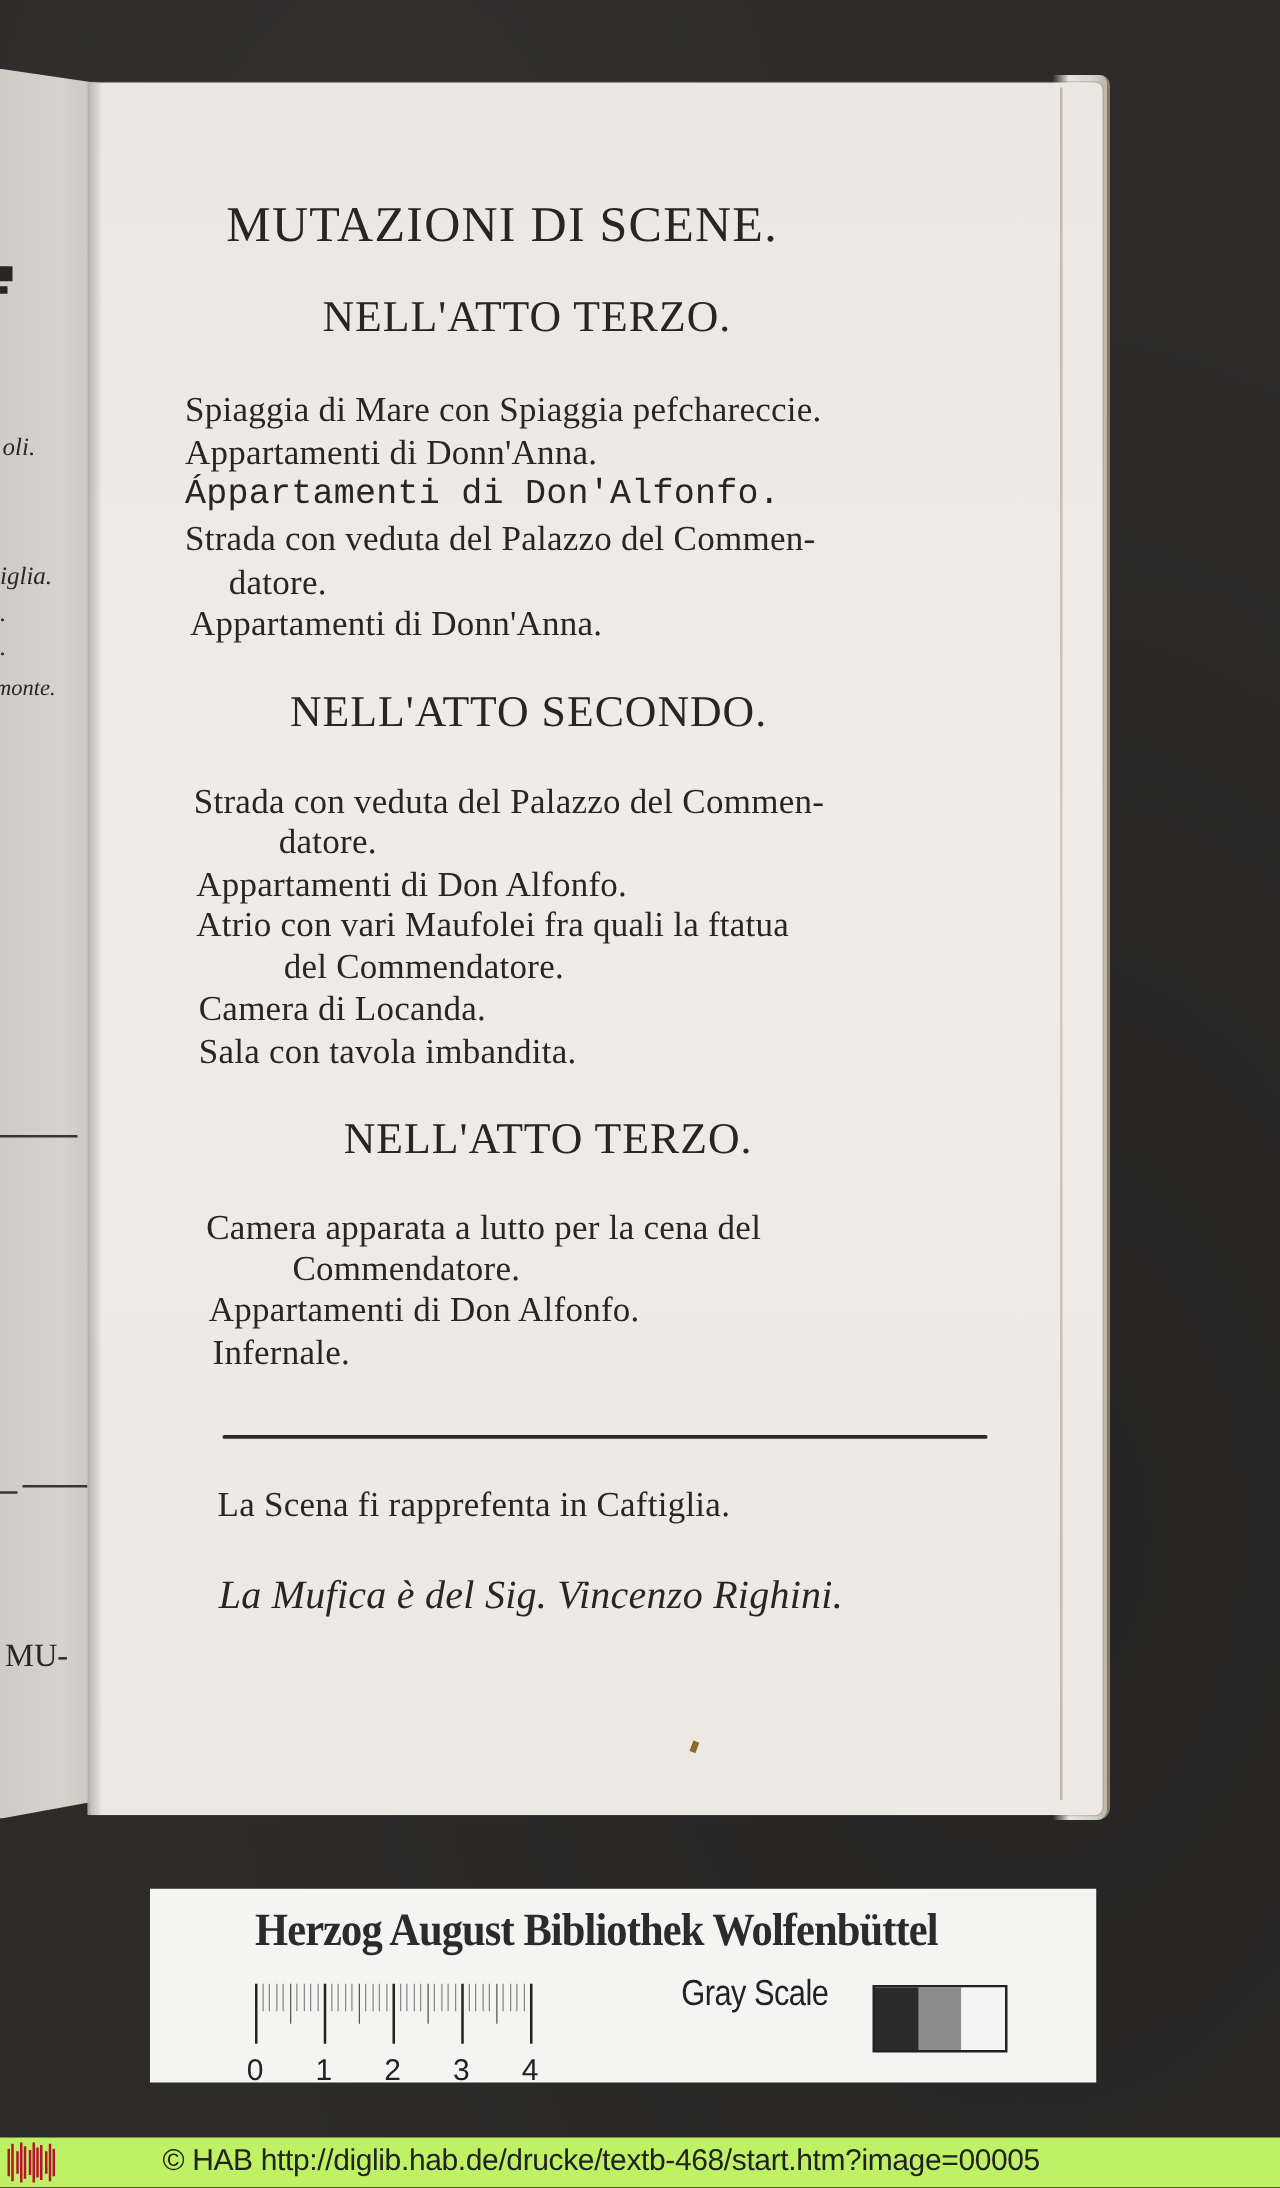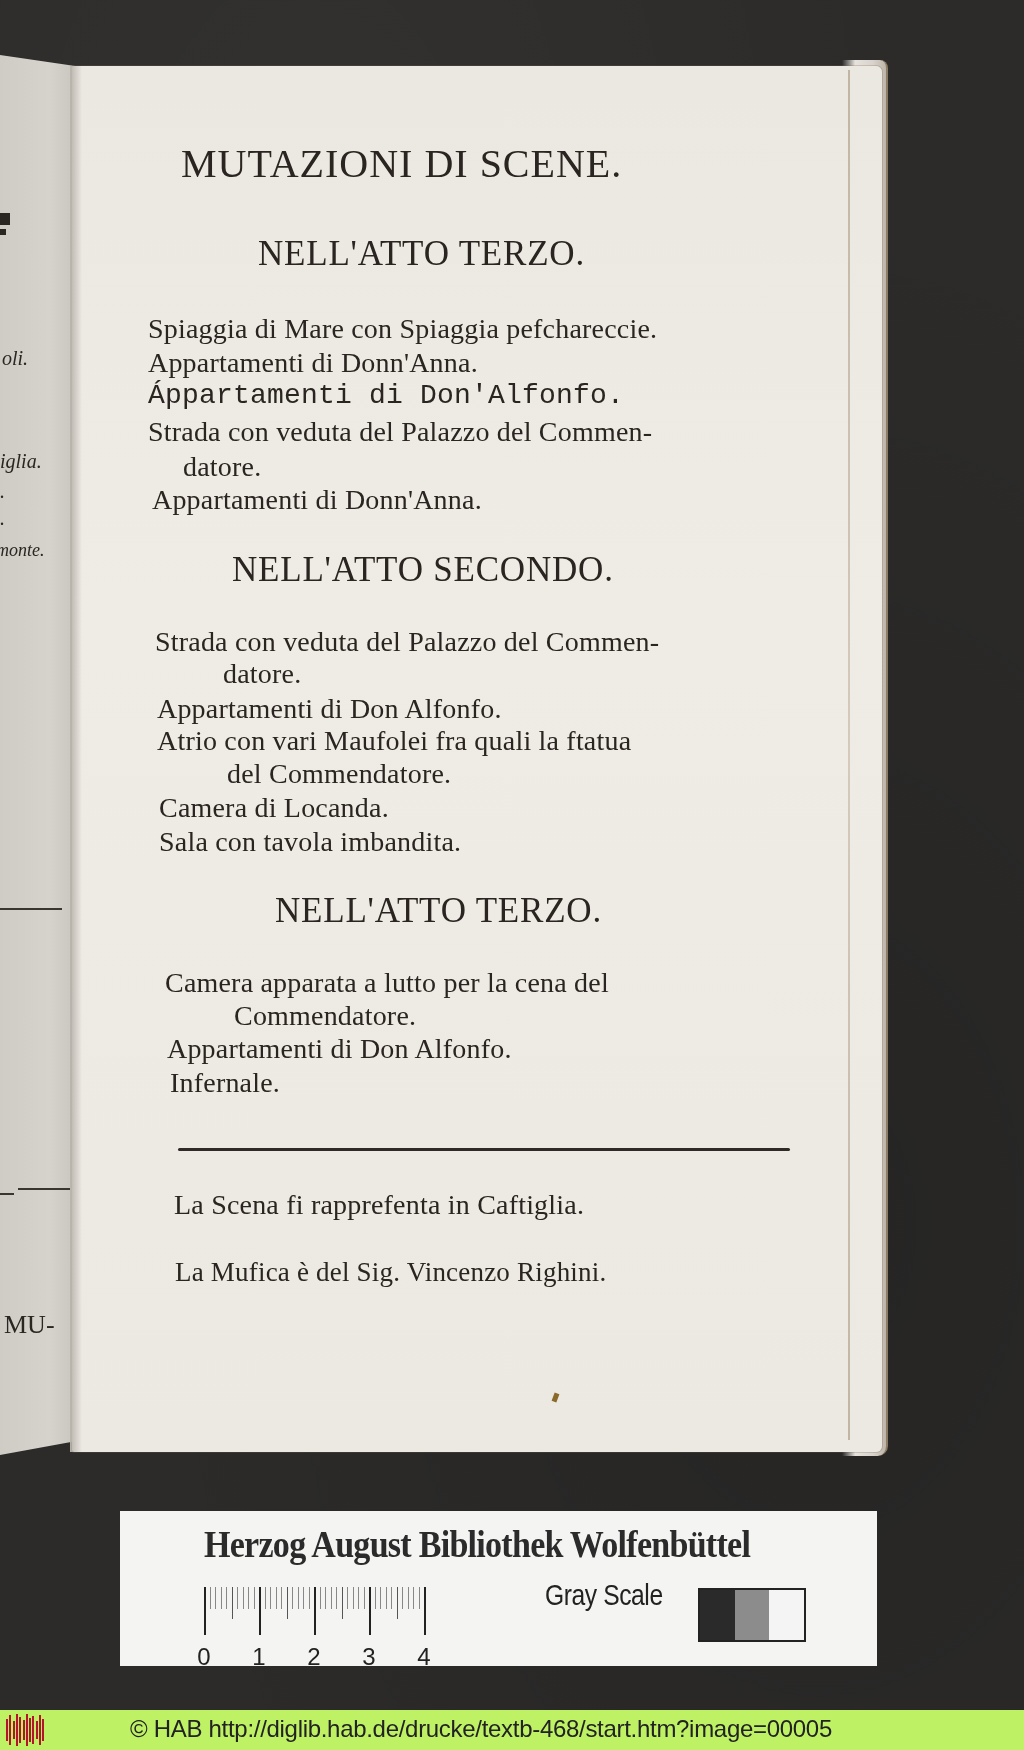--- a/index.html
+++ b/index.html
@@ -49,21 +49,21 @@
   }
   .gutter {
     position: absolute; left: 70px; top: 66px; width: 12px; height: 1386px;
     background: linear-gradient(90deg, #b9b4ac, rgba(235,231,225,0));
   }
 
   .txt { position: absolute; color: #2a2520; white-space: nowrap; letter-spacing: 0.2px; }
   .title { font-size: 40px; letter-spacing: 1px; }
   .act { font-size: 35px; letter-spacing: 0.8px; }
   .line { font-size: 28px; }
-  .big { font-size: 27px; }
+  .big { font-size: 32px; font-style: italic; }
   .rule-main {
     position: absolute; left: 178px; top: 1148px; width: 612px; height: 3px;
     background: #2f2a25; border-radius: 2px;
   }
   .speck { position:absolute; width:5px; height:9px; background:#8a6a2a; transform: rotate(20deg); }
 
   
   .card {
     position: absolute; left: 120px; top: 1511px; width: 757px; height: 155px;
     background: #f4f4f2;
@@ -127,21 +127,21 @@
   <div class="rule" style="left:0;top:1138px;width:14px;"></div>
   <div class="rule" style="left:18px;top:1133px;width:52px;"></div>
   <span class="mu" style="left:4px;top:1255px;">MU-</span>
 </div>
 
 <div class="page-edge"></div>
 <div class="page"></div>
 <div class="page-edge-line"></div>
 <div class="gutter"></div>
 
-<div class="txt title" style="left:181px;top:140px;">MUTAZIONI DI SCENE.</div>
+<div class="txt title" style="left:181px;top:156px;">MUTAZIONI DI SCENE.</div>
 
 <div class="txt act" style="left:258px;top:234px;">NELL'ATTO TERZO.</div>
 <div class="txt line" style="left:148px;top:313px;">Spiaggia di Mare con Spiaggia pefchareccie.</div>
 <div class="txt line" style="left:148px;top:347px;">Appartamenti di Donn'Anna.</div>
 <div class="txt line" style="left:148px;top:380px;font-family:Liberation Mono, monospace;">Áppartamenti di Don'Alfonfo.</div>
 <div class="txt line" style="left:148px;top:416px;">Strada con veduta del Palazzo del Commen-</div>
 <div class="txt line" style="left:183px;top:451px;">datore.</div>
 <div class="txt line" style="left:152px;top:484px;">Appartamenti di Donn'Anna.</div>
 
 <div class="txt act" style="left:232px;top:550px;">NELL'ATTO SECONDO.</div>

